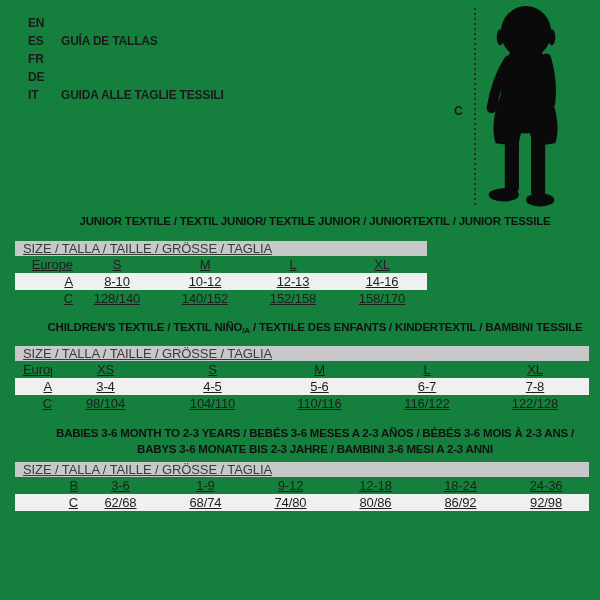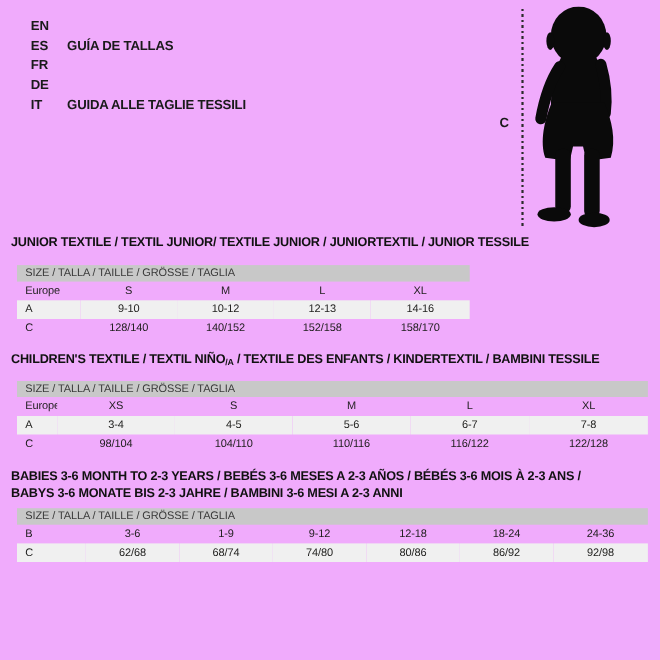--- a/index.html
+++ b/index.html
@@ -2,56 +2,57 @@
 <html style="--header-bar: #c8c8c8; --row-stripe: #f0f0f0; --silhouette: #0a0a0a; --dotted-line: #2b2b2b;"><head>
 <meta charset="utf-8">
 <style>
   * { margin:0; padding:0; box-sizing:border-box; }
   html,body { background:#ffffff; }
   body {
     width:600px; height:600px;
     font-family:"Liberation Sans","DejaVu Sans",sans-serif;
     color:#1a1a1a;
   }
-  .stage { position:relative; width:600px; height:600px; overflow:hidden; background:#f0abfc; }
+  .stage { position:relative; width:600px; height:600px; overflow:hidden; background:#15803d; }
 
   
   .lang-block { position:absolute; left:28px; top:14px; }
   .lang-row { display:flex; line-height:18px; font-weight:700; font-size:12px; letter-spacing:-0.2px; }
   .lang-code { width:33px; flex:0 0 33px; }
 
   
   .height-line {
     position:absolute; left:474px; top:8px; width:2px; height:200px;
     background:repeating-linear-gradient(to bottom,#2b2b2b 0 2px,transparent 2px 5px);
   }
   .c-label { position:absolute; left:454px; top:104px; font-weight:700; font-size:12px; }
   .baby { position:absolute; left:483px; top:6px; width:86px; height:202px; }
   .baby svg { width:100%; height:100%; }
 
   
   .caption {
-    position:absolute; left:10px; width:566px;
+    position:absolute; left:32px; width:566px;
     font-weight:700; font-size:11.5px; letter-spacing:-0.2px; color:#111;
     line-height:15.5px;
+    text-align:center;
   }
   .caption .sub { font-size:8px; vertical-align:-2px; }
   .notes { position:absolute; left:22px; top:535px; font-weight:700; font-size:11.5px; letter-spacing:-0.2px; line-height:17.4px; color:#111; }
 
   
   .size-table { position:absolute; left:15px; border-collapse:collapse; table-layout:fixed; }
   .size-table td {
-    font-size:10px; letter-spacing:-0.1px; text-align:center;
-    height:17px; padding:0; color:#1d1d1b; white-space:nowrap; overflow:hidden;
+    font-size:13px; letter-spacing:-0.1px; text-align:center;
+    height:17px; padding:0; color:#1d1d1b; white-space:nowrap; overflow:hidden;text-decoration:underline;
   }
   .size-table tr.bar td {
     background:var(--header-bar,#c8c8c8);
     text-align:left; padding-left:8px; height:15px; color:#3a3a3a;
   }
-  .size-table td.lbl { text-align:left; padding-left:8px; }
+  .size-table td.lbl { text-align:right; padding-left:8px; }
   .size-table tr.shade td { background:var(--row-stripe,#f0f0f0); }
   .t1 { top:241px; width:412px; }
   .t2 { top:346px; width:574px; }
   .t3 { top:462px; width:574px; }
   .cap1 { top:214px; }
   .cap2 { top:320px; }
   .cap3 { top:426px; }
 </style>
 </head>
 <body>
@@ -111,21 +112,21 @@
       </tr>
       <tr>
         <td class="lbl">Europe</td>
         <td>S</td>
         <td>M</td>
         <td>L</td>
         <td>XL</td>
       </tr>
       <tr class="shade">
         <td class="lbl">A</td>
-        <td>9-10</td>
+        <td>8-10</td>
         <td>10-12</td>
         <td>12-13</td>
         <td>14-16</td>
       </tr>
       <tr>
         <td class="lbl">C</td>
         <td>128/140</td>
         <td>140/152</td>
         <td>152/158</td>
         <td>158/170</td>

